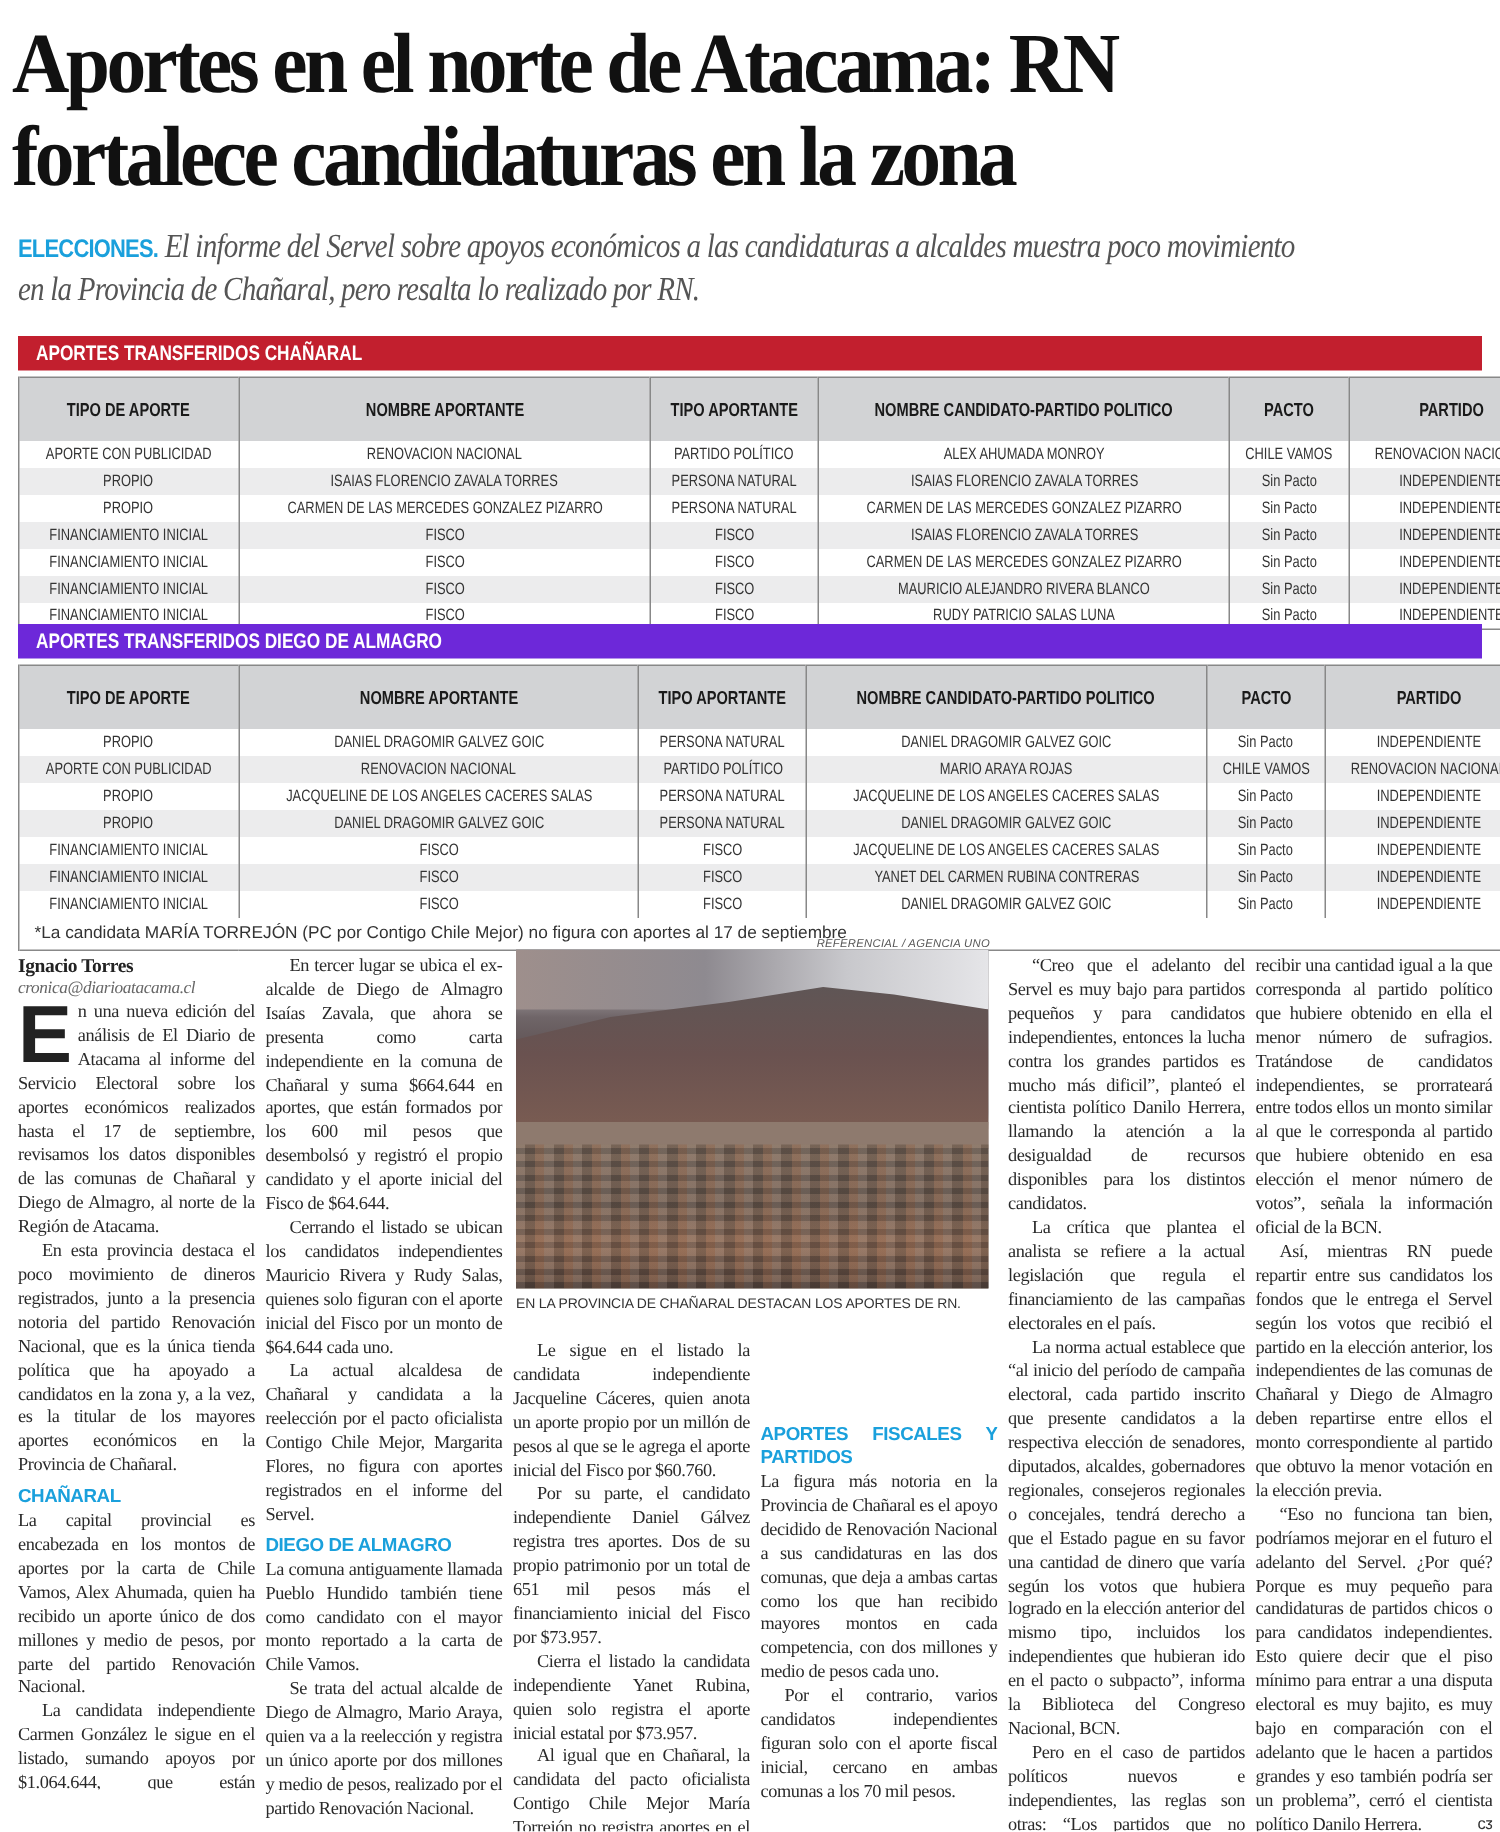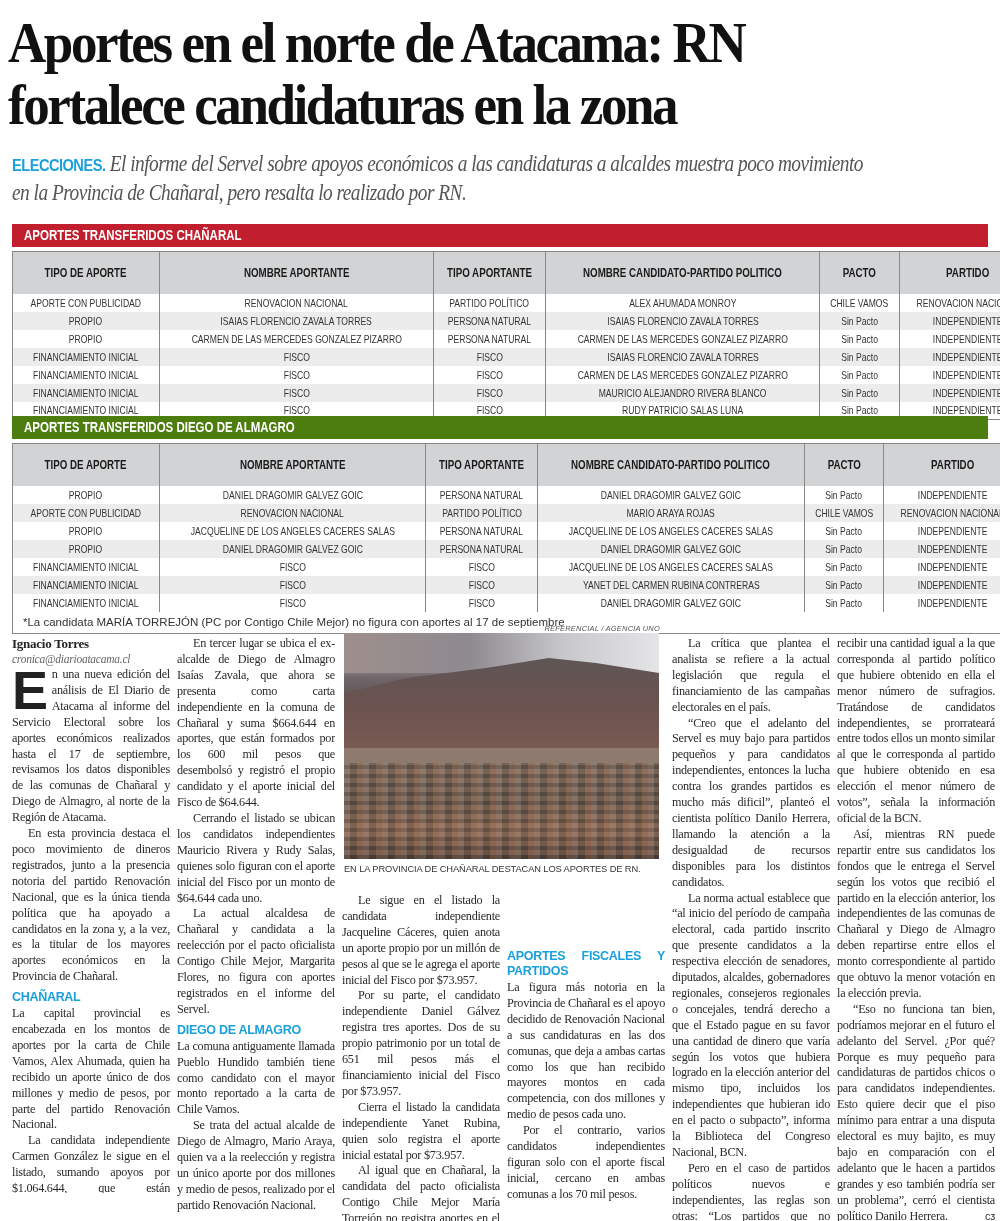--- a/index.html
+++ b/index.html
@@ -26,21 +26,21 @@
   .tblock { position: absolute; left: 12px; width: 976px; }
   .tblock.chanaral { top: 224px; }
   .tblock.diego { top: 416px; }
   .bar {
     height: 23px; padding-left: 12px; color: #fff;
     font-family: "Liberation Sans", sans-serif; font-weight: bold; font-size: 14px;
     line-height: 23px; letter-spacing: 0px;
   }
   .bar span { display: inline-block; transform: scaleX(0.82); transform-origin: left center; }
   .bar.red { background: #c21f2e; }
-  .bar.orange { background: #4d7c0f; }
+  .bar.orange { background: #6d28d9; }
 
   table.data {
     width: 976px; border-collapse: collapse; margin-top: 4px;
     border: 1px solid #888;
     font-family: "Liberation Sans", sans-serif; font-size: 11px; color: #333;
   }
   table.data th {
     background: #d2d3d5; font-weight: bold; height: 42px; color: #1a1a1a;
     font-size: 12.5px; border-left: 1px solid #888; text-align: center;
   }
@@ -305,35 +305,35 @@
 <div class="photo-credit">REFERENCIAL / AGENCIA UNO</div>
 <div class="photo">
   <div class="sky"></div>
   <div class="mountain"></div>
   <div class="plain"></div>
   <div class="city"></div>
 </div>
 <div class="caption">EN LA PROVINCIA DE CHAÑARAL DESTACAN LOS APORTES DE RN.</div>
 
 <div class="col" style="left:342px; top:893px; height:328px; overflow:hidden;">
-  <p>Le sigue en el listado la candidata independiente Jacqueline Cáceres, quien anota un aporte propio por un millón de pesos al que se le agrega el aporte inicial del Fisco por $73.957.</p>
+  <p>Le sigue en el listado la candidata independiente Jacqueline Cáceres, quien anota un aporte propio por un millón de pesos al que se le agrega el aporte inicial del Fisco por $60.760.</p>
   <p>Por su parte, el candidato independiente Daniel Gálvez registra tres aportes. Dos de su propio patrimonio por un total de 651 mil pesos más el financiamiento inicial del Fisco por $73.957.</p>
   <p>Cierra el listado la candidata independiente Yanet Rubina, quien solo registra el aporte inicial estatal por $73.957.</p>
   <p>Al igual que en Chañaral, la candidata del pacto oficialista Contigo Chile Mejor María Torrejón no registra aportes en el informe elaborado por el Servicio Electoral.</p>
 </div>
 
 <div class="col" style="left:507px; top:893px; height:328px; overflow:hidden;">
   <h3 style="margin-top:56px;">APORTES FISCALES Y PARTIDOS</h3>
   <p class="noind">La figura más notoria en la Provincia de Chañaral es el apoyo decidido de Renovación Nacional a sus candidaturas en las dos comunas, que deja a ambas cartas como los que han recibido mayores montos en cada competencia, con dos millones y medio de pesos cada uno.</p>
   <p>Por el contrario, varios candidatos independientes figuran solo con el aporte fiscal inicial, cercano en ambas comunas a los 70 mil pesos.</p>
 </div>
 
 <div class="col" style="left:672px; top:636px; height:585px; overflow:hidden;">
+  <p>“Creo que el adelanto del Servel es muy bajo para partidos pequeños y para candidatos independientes, entonces la lucha contra los grandes partidos es mucho más dificil”, planteó el cientista político Danilo Herrera, llamando la atención a la desigualdad de recursos disponibles para los distintos candidatos.</p>
   <p>La crítica que plantea el analista se refiere a la actual legislación que regula el financiamiento de las campañas electorales en el país.</p>
-  <p>“Creo que el adelanto del Servel es muy bajo para partidos pequeños y para candidatos independientes, entonces la lucha contra los grandes partidos es mucho más dificil”, planteó el cientista político Danilo Herrera, llamando la atención a la desigualdad de recursos disponibles para los distintos candidatos.</p>
   <p>La norma actual establece que “al inicio del período de campaña electoral, cada partido inscrito que presente candidatos a la respectiva elección de senadores, diputados, alcaldes, gobernadores regionales, consejeros regionales o concejales, tendrá derecho a que el Estado pague en su favor una cantidad de dinero que varía según los votos que hubiera logrado en la elección anterior del mismo tipo, incluidos los independientes que hubieran ido en el pacto o subpacto”, informa la Biblioteca del Congreso Nacional, BCN.</p>
   <p>Pero en el caso de partidos políticos nuevos e independientes, las reglas son otras: “Los partidos que no hubieren participado en la elección de igual naturaleza anterior tendrán derecho a recibir una cantidad igual a la que corresponda al partido político que hubiere obtenido en ella el menor número de sufragios. Tratándose de candidatos independientes, se prorrateará entre todos ellos un monto similar al que le corresponda al partido que hubiere obtenido en esa elección el menor número de votos”, señala la información oficial de la BCN.</p>
 </div>
 
 <div class="col" style="left:837px; top:636px; height:585px; overflow:hidden;">
   <p class="noind">recibir una cantidad igual a la que corresponda al partido político que hubiere obtenido en ella el menor número de sufragios. Tratándose de candidatos independientes, se prorrateará entre todos ellos un monto similar al que le corresponda al partido que hubiere obtenido en esa elección el menor número de votos”, señala la información oficial de la BCN.</p>
   <p>Así, mientras RN puede repartir entre sus candidatos los fondos que le entrega el Servel según los votos que recibió el partido en la elección anterior, los independientes de las comunas de Chañaral y Diego de Almagro deben repartirse entre ellos el monto correspondiente al partido que obtuvo la menor votación en la elección previa.</p>
   <p><span>“Eso no funciona tan bien, podríamos mejorar en el futuro el adelanto del Servel. ¿Por qué? Porque es muy pequeño para candidaturas de partidos chicos o para candidatos independientes. Esto quiere decir que el piso mínimo para entrar a una disputa electoral es muy bajito, es muy bajo en comparación con el adelanto que le hacen a partidos grandes y eso también podría ser un problema”, cerró el cientista político Danilo Herrera.</span> <span class="endmark">ᴄᴣ</span></p>
 </div>
 

